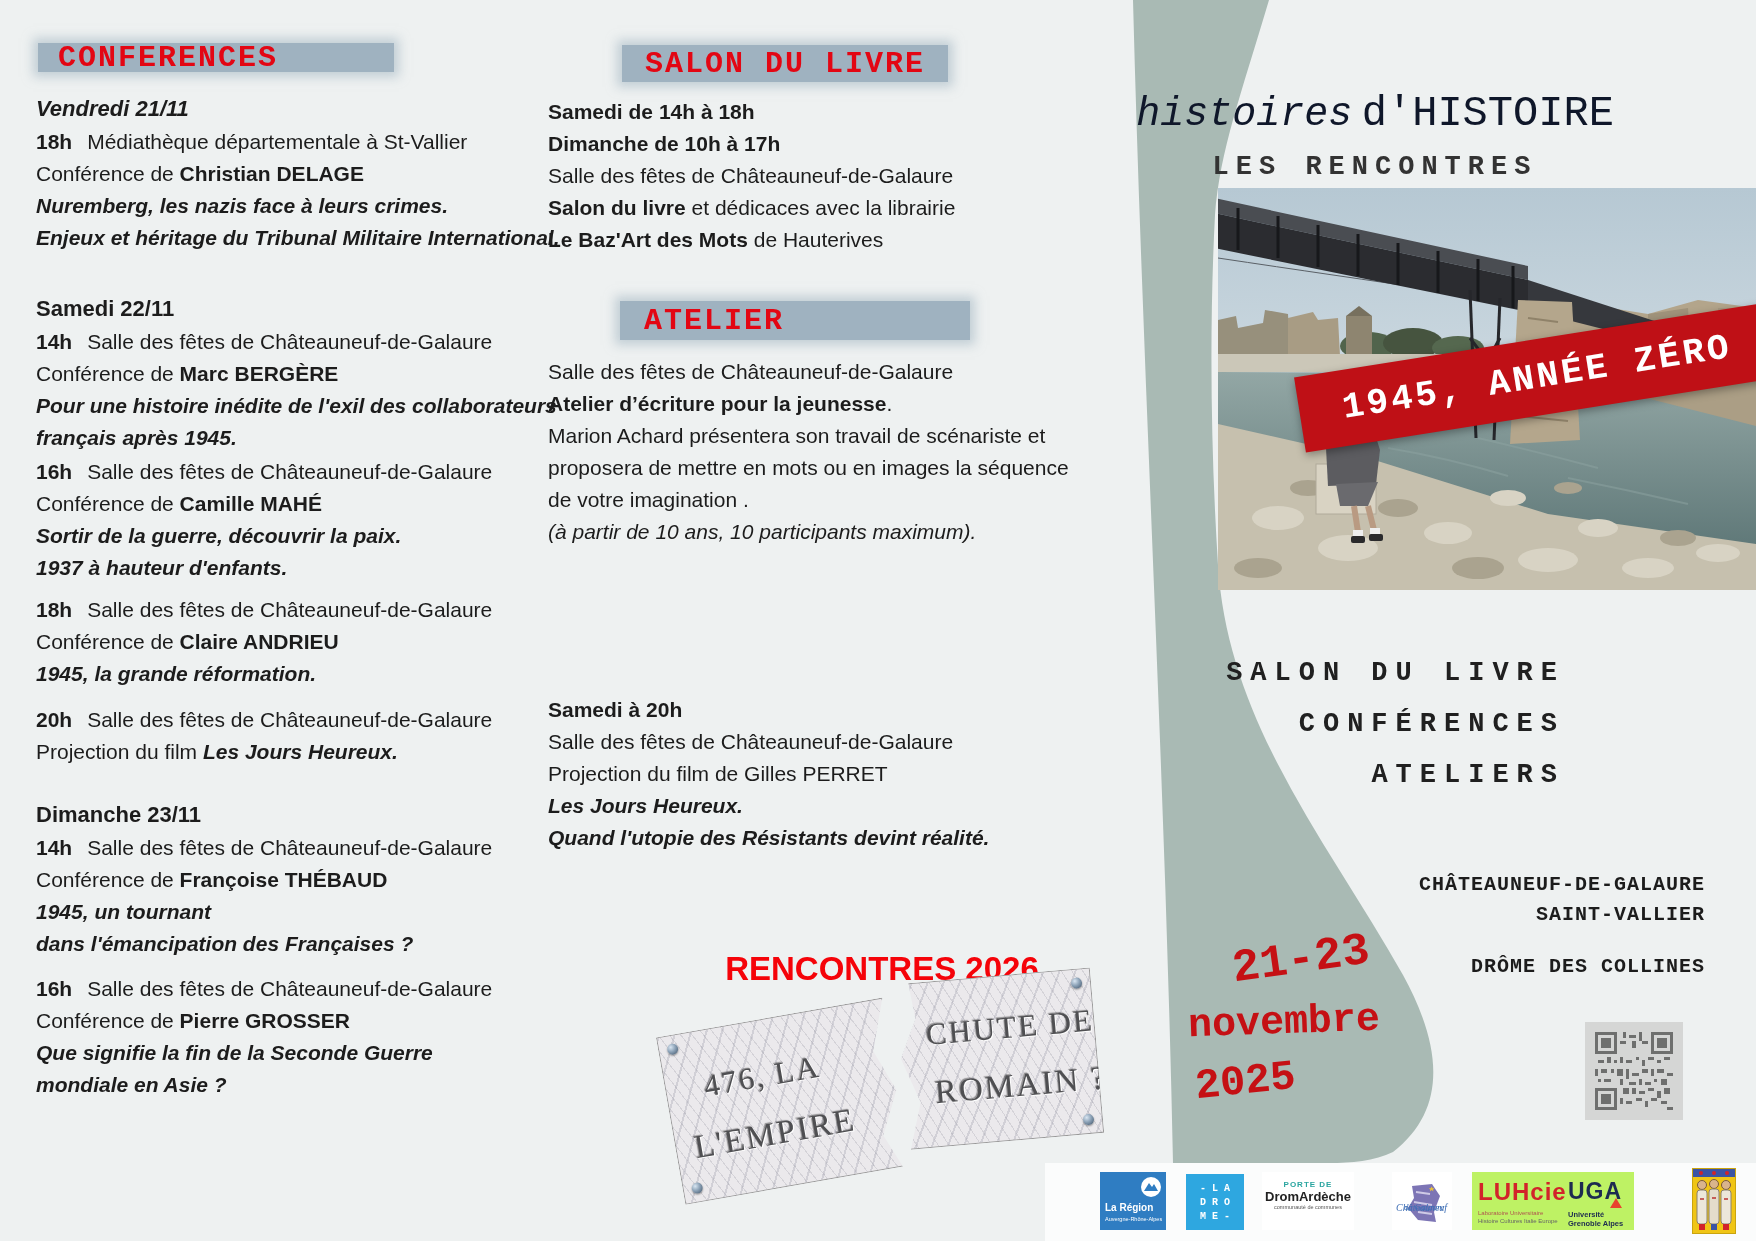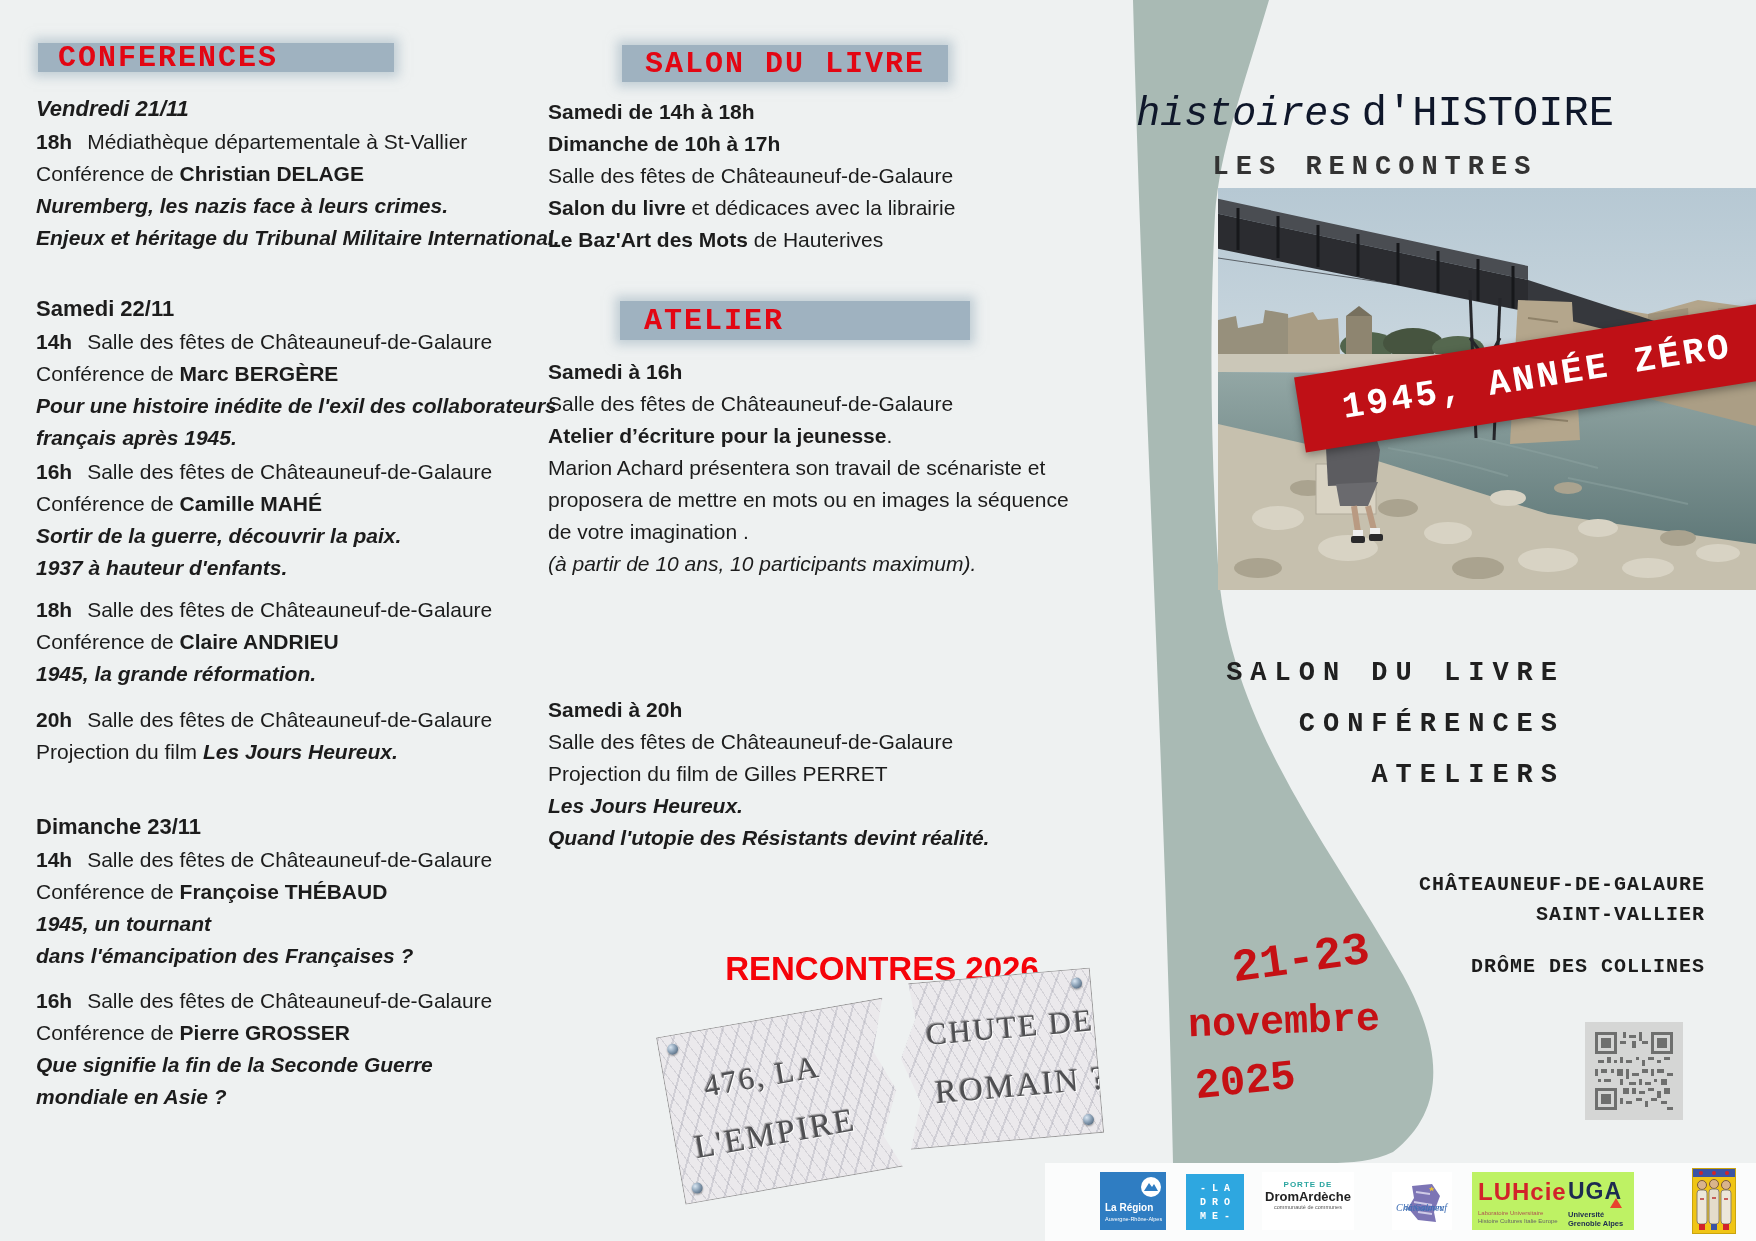--- a/index.html
+++ b/index.html
@@ -95,21 +95,21 @@
     </div>
     <div class="ln bi">1945, la grande réformation.</div>
     <div class="ln" style="margin-top:14px;">
       <span class="time">20h</span><span>Salle des fêtes de Châteauneuf-de-Galaure</span>
     </div>
     <div class="ln">
       <span>Projection du film</span>
       <span class="bi">Les Jours Heureux.</span>
     </div>
 
-    <div class="daytitle nw" style="margin-top:42px;">Dimanche 23/11</div>
+    <div class="daytitle nw" style="margin-top:30px;">Dimanche 23/11</div>
     <div class="ln">
       <span class="time">14h</span><span>Salle des fêtes de Châteauneuf-de-Galaure</span>
     </div>
     <div class="ln">
       <span>Conférence de</span>
       <span class="b">Françoise THÉBAUD</span>
     </div>
     <div class="ln bi">1945, un tournant</div>
     <div class="ln bi">dans l'émancipation des Françaises ?</div>
     <div class="ln" style="margin-top:13px;">
@@ -137,21 +137,20 @@
     <div class="ln">
       <span class="b">Le Baz'Art des Mots</span>
       <span>de Hauterives</span>
     </div>
   </div>
 
   <div class="abs redhdr" style="left:620px;top:301px;width:326px;height:39px;padding-left:24px;">
     <span>ATELIER</span>
   </div>
   <div class="abs col" style="left:548px;top:356px;width:480px;">
-    <div class="ln b">Samedi à 16h</div>
     <div class="ln">Salle des fêtes de Châteauneuf-de-Galaure</div>
     <div class="ln">
       <span class="b">Atelier d’écriture pour la jeunesse</span><span>.</span>
     </div>
     <div class="ln">Marion Achard présentera son travail de scénariste et</div>
     <div class="ln">proposera de mettre en mots ou en images la séquence</div>
     <div class="ln">de votre imagination .</div>
     <div class="ln i">(à partir de 10 ans, 10 participants maximum).</div>
   </div>
 

